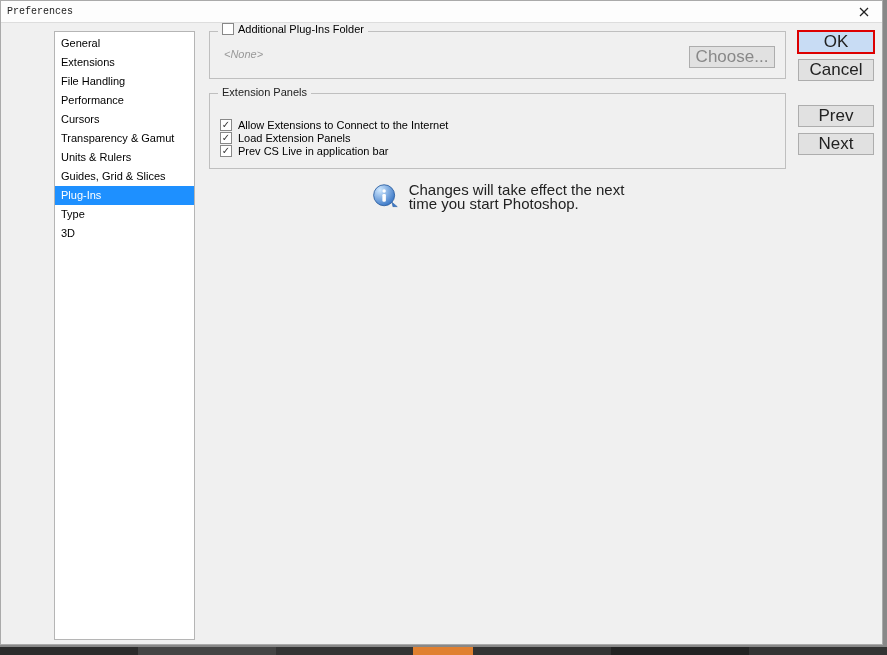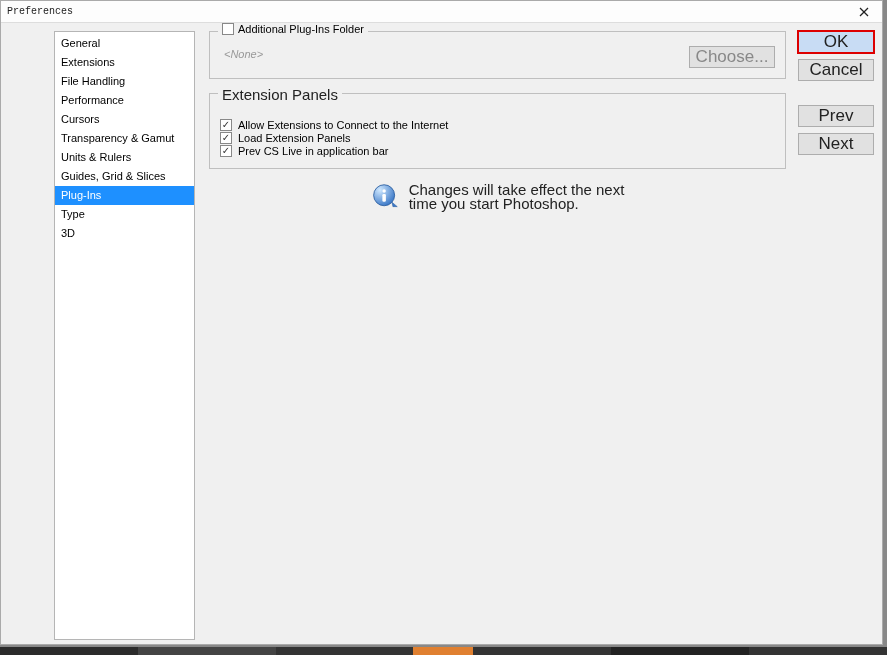--- a/index.html
+++ b/index.html
@@ -106,21 +106,21 @@
       display: flex;
       align-items: center;
       gap: 4px;
     }
     .legend-txt {
       position: absolute;
       top: -8px;
       left: 8px;
       background: #f0f0f0;
       padding: 0 4px;
-      font-size: 15px;
+      font-size: 11px;
       color: #222;
     }
     .cbox {
       width: 12px;
       height: 12px;
       border: 1px solid #888;
       background: #fff;
       display: inline-flex;
       align-items: center;
       justify-content: center;

